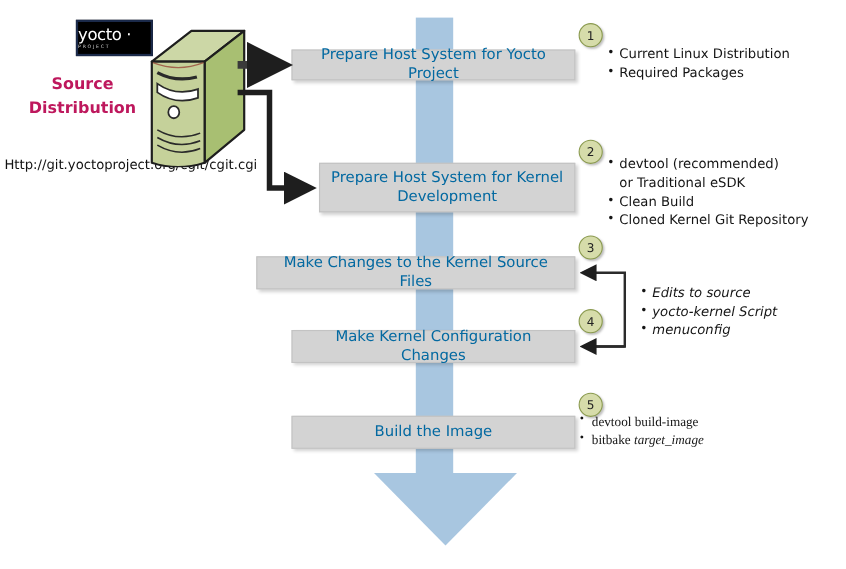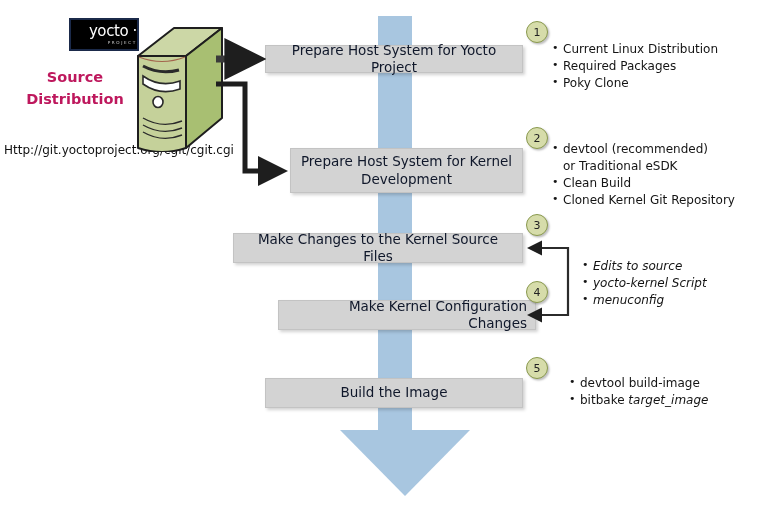--- a/index.html
+++ b/index.html
@@ -42,41 +42,41 @@
   .pbox {
     position: absolute;
     background: #d3d3d3;
     border: 1px solid #c3c3c3;
     box-shadow: 2px 2px 3px rgba(0,0,0,0.18);
     display: flex;
     align-items: center;
     justify-content: center;
     text-align: center;
     font-size: 13.5px;
-    color: #0f172a;
+    color: #0369a1;
     line-height: 1.28;
     padding: 6px 8px;
     z-index: 5;
   }
   #box1 { left: 265px; top: 45px;  width: 258px; height: 28px; }
   #box2 { left: 290px; top: 148px; width: 233px; height: 45px; }
   #box3 { left: 233px; top: 233px; width: 290px; height: 30px; }
-  #box4 { left: 278px; top: 300px; width: 258px; height: 30px; text-align: right; }
+  #box4 { left: 265px; top: 300px; width: 258px; height: 30px; }
   #box5 { left: 265px; top: 378px; width: 258px; height: 30px; }
 
   
   .yocto-logo {
     position: absolute;
     left: 69px; top: 18px;
     width: 70px; height: 33px;
     background: #000000;
     border: 2px solid #1b2a4a;
     display: flex;
     flex-direction: column;
-    align-items: flex-end;
+    align-items: flex-start;
     justify-content: center;
   }
   .yocto-word {
     color: #ffffff;
     font-size: 15px;
     letter-spacing: -0.4px;
     line-height: 1;
     font-weight: 400;
     margin-top: 1px;
   }
@@ -150,21 +150,21 @@
     content: "\2022";
     position: absolute;
     left: 0; top: -1px;
     font-size: 11px;
   }
   .blist li.wrapline { white-space: normal; width: 160px; }
   .blist li i { font-style: italic; }
   #list1 { left: 551px; top: 40px; }
   #list2 { left: 551px; top: 140px; }
   #list3 { left: 581px; top: 257px; font-style: italic; }
-  #list5 { left: 568px; top: 374px; }
+  #list5 { left: 526px; top: 374px; font-family: Liberation Serif, serif; }
 
   
   .connectors {
     position: absolute;
     left: 0; top: 0;
     width: 769px; height: 517px;
     z-index: 6;
     pointer-events: none;
   }
 </style>
@@ -243,21 +243,20 @@
 
   <div class="numcircle" id="num1">1</div>
   <div class="numcircle" id="num2">2</div>
   <div class="numcircle" id="num3">3</div>
   <div class="numcircle" id="num4">4</div>
   <div class="numcircle" id="num5">5</div>
 
   <ul class="blist" id="list1">
     <li>Current Linux Distribution</li>
     <li>Required Packages</li>
-    <li>Poky Clone</li>
   </ul>
 
   <ul class="blist" id="list2">
     <li class="wrapline">devtool (recommended) or Traditional eSDK</li>
     <li>Clean Build</li>
     <li>Cloned Kernel Git Repository</li>
   </ul>
 
   <ul class="blist" id="list3">
     <li>Edits to source</li>

